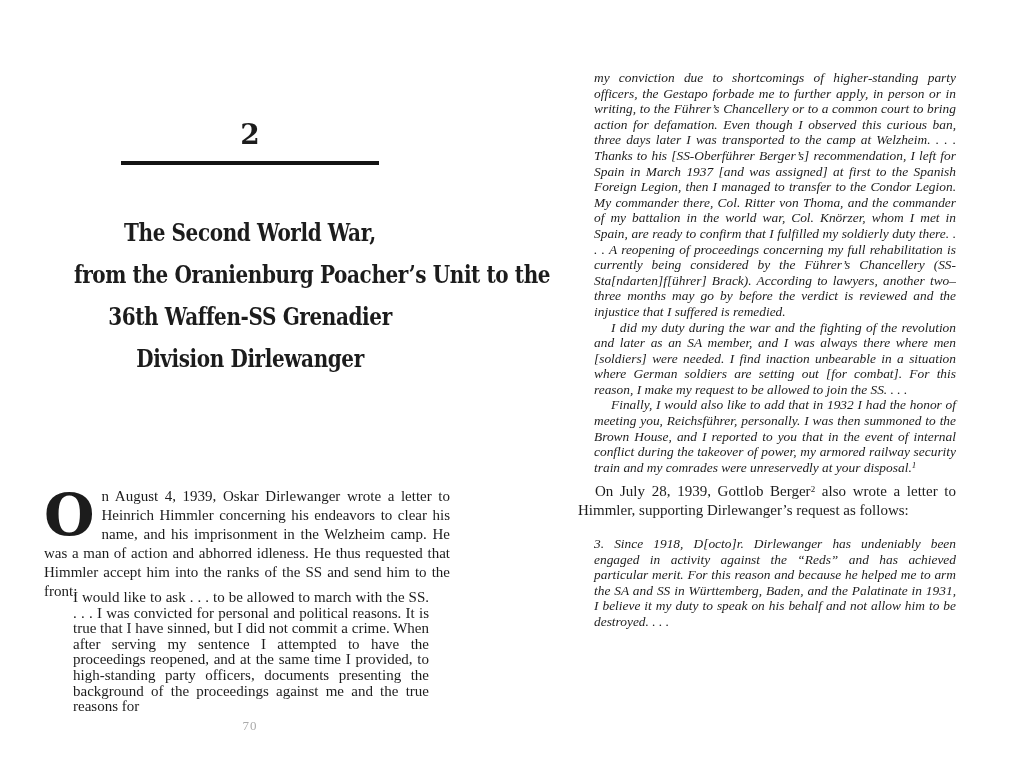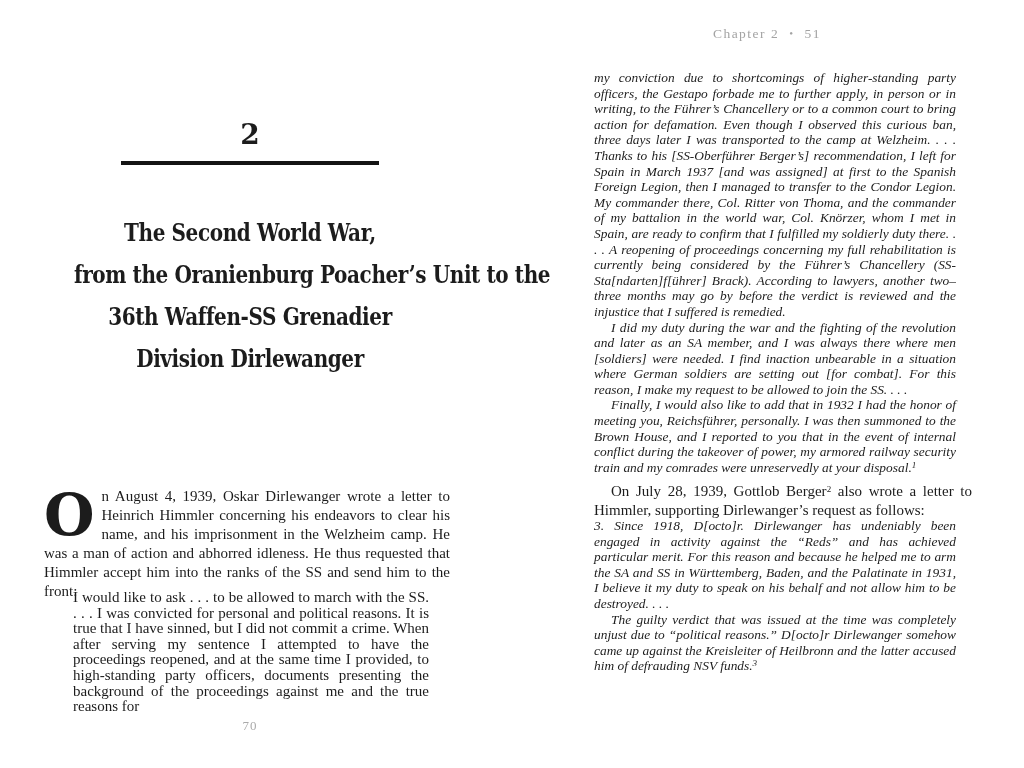--- a/index.html
+++ b/index.html
@@ -47,24 +47,24 @@
   .running-header {
     position:absolute; top:26px; left:0; width:100%; text-align:center;
     color:#a3a3a3; font-size:13.5px; letter-spacing:1.5px;
   }
   .running-header .header-bullet { margin:0 10px; font-size:11px; vertical-align:1px; }
   .quote-block {
     position:absolute; left:16px; width:362px;
     font-size:13.4px; line-height:15.6px; text-align:justify;font-style:italic;
   }
   .quote-1 { top:70px; }
-  .quote-2 { top:518px; }
+  .quote-2 { top:536px; }
   .quote-block p.indent { text-indent:17px; }
   .body-para {
-    position:absolute; top:482px; left:16px; width:378px;
+    position:absolute; top:482px; left:0; width:378px;
     font-size:15px; line-height:19px; text-align:justify; text-indent:17px;
   }
   sup.fn { font-size:9px; line-height:0; vertical-align:4px; }
 </style>
 </head>
 <body>
 
 <div class="spread">
 
   <div class="page-left">
@@ -86,33 +86,29 @@
 
     <div class="quote-left">
       <p>I would like to ask . . . to be allowed to march with the SS. . . . I was convicted for personal and political reasons. It is true that I have sinned, but I did not commit a crime. When after serving my sentence I attempted to have the proceedings reopened, and at the same time I provided, to high-standing party officers, documents presenting the background of the proceedings against me and the true reasons for</p>
     </div>
 
     <div class="folio">70</div>
   </div>
 
   <div class="page-right">
 
-    <div class="running-header">
-      <span>Chapter 2</span><span class="header-bullet">•</span><span>51</span>
-    </div>
 
     <div class="quote-block quote-1">
       <p><span>my conviction due to shortcomings of higher-standing party officers, the Gestapo forbade me to further apply, in person or in writing, to the Führer’s Chancellery or to a common court to bring action for defamation. Even though I observed this curious ban, three days later I was transported to the camp at Welzheim. . . . Thanks to his [SS-Oberführer Berger’s] recommendation, I left for Spain in March 1937 [and was assigned] at first to the Spanish Foreign Legion, then I managed to transfer to the Condor Legion. My commander there, Col. Ritter von Thoma, and the commander of my battalion in the world war, Col. Knörzer, whom I met in Spain, are ready to confirm that I fulfilled my soldierly duty there. . . . A reopening of proceedings concerning my full rehabilitation is currently being considered by the Führer’s Chancellery (SS-Sta[ndarten]f[ührer] Brack). According to lawyers, another two–three months may go by before the verdict is reviewed and the injustice that I suffered is remedied.</span></p>
       <p class="indent"><span>I did my duty during the war and the fighting of the revolution and later as an SA member, and I was always there where men [soldiers] were needed. I find inaction unbearable in a situation where German soldiers are setting out [for combat]. For this reason, I make my request to be allowed to join the SS. . . .</span></p>
       <p class="indent"><span>Finally, I would also like to add that in 1932 I had the honor of meeting you, Reichsführer, personally. I was then summoned to the Brown House, and I reported to you that in the event of internal conflict during the takeover of power, my armored railway security train and my comrades were unreservedly at your disposal.</span><sup class="fn">1</sup></p>
     </div>
 
     <p class="body-para">
       <span>On July 28, 1939, Gottlob Berger</span><sup class="fn">2</sup><span> also wrote a letter to Himmler, supporting Dirlewanger’s request as follows:</span>
     </p>
 
     <div class="quote-block quote-2">
       <p><span>3. Since 1918, D[octo]r. Dirlewanger has undeniably been engaged in activity against the “Reds” and has achieved particular merit. For this reason and because he helped me to arm the SA and SS in Württemberg, Baden, and the Palatinate in 1931, I believe it my duty to speak on his behalf and not allow him to be destroyed. . . .</span></p>
-      <p class="indent"><span>The guilty verdict that was issued at the time was completely unjust due to “political reasons.” D[octo]r Dirlewanger somehow came up against the Kreisleiter of Heilbronn and the latter accused him of defrauding NSV funds.</span><sup class="fn">3</sup></p>
     </div>
   </div>
 
 </div>
 
 </body></html>

